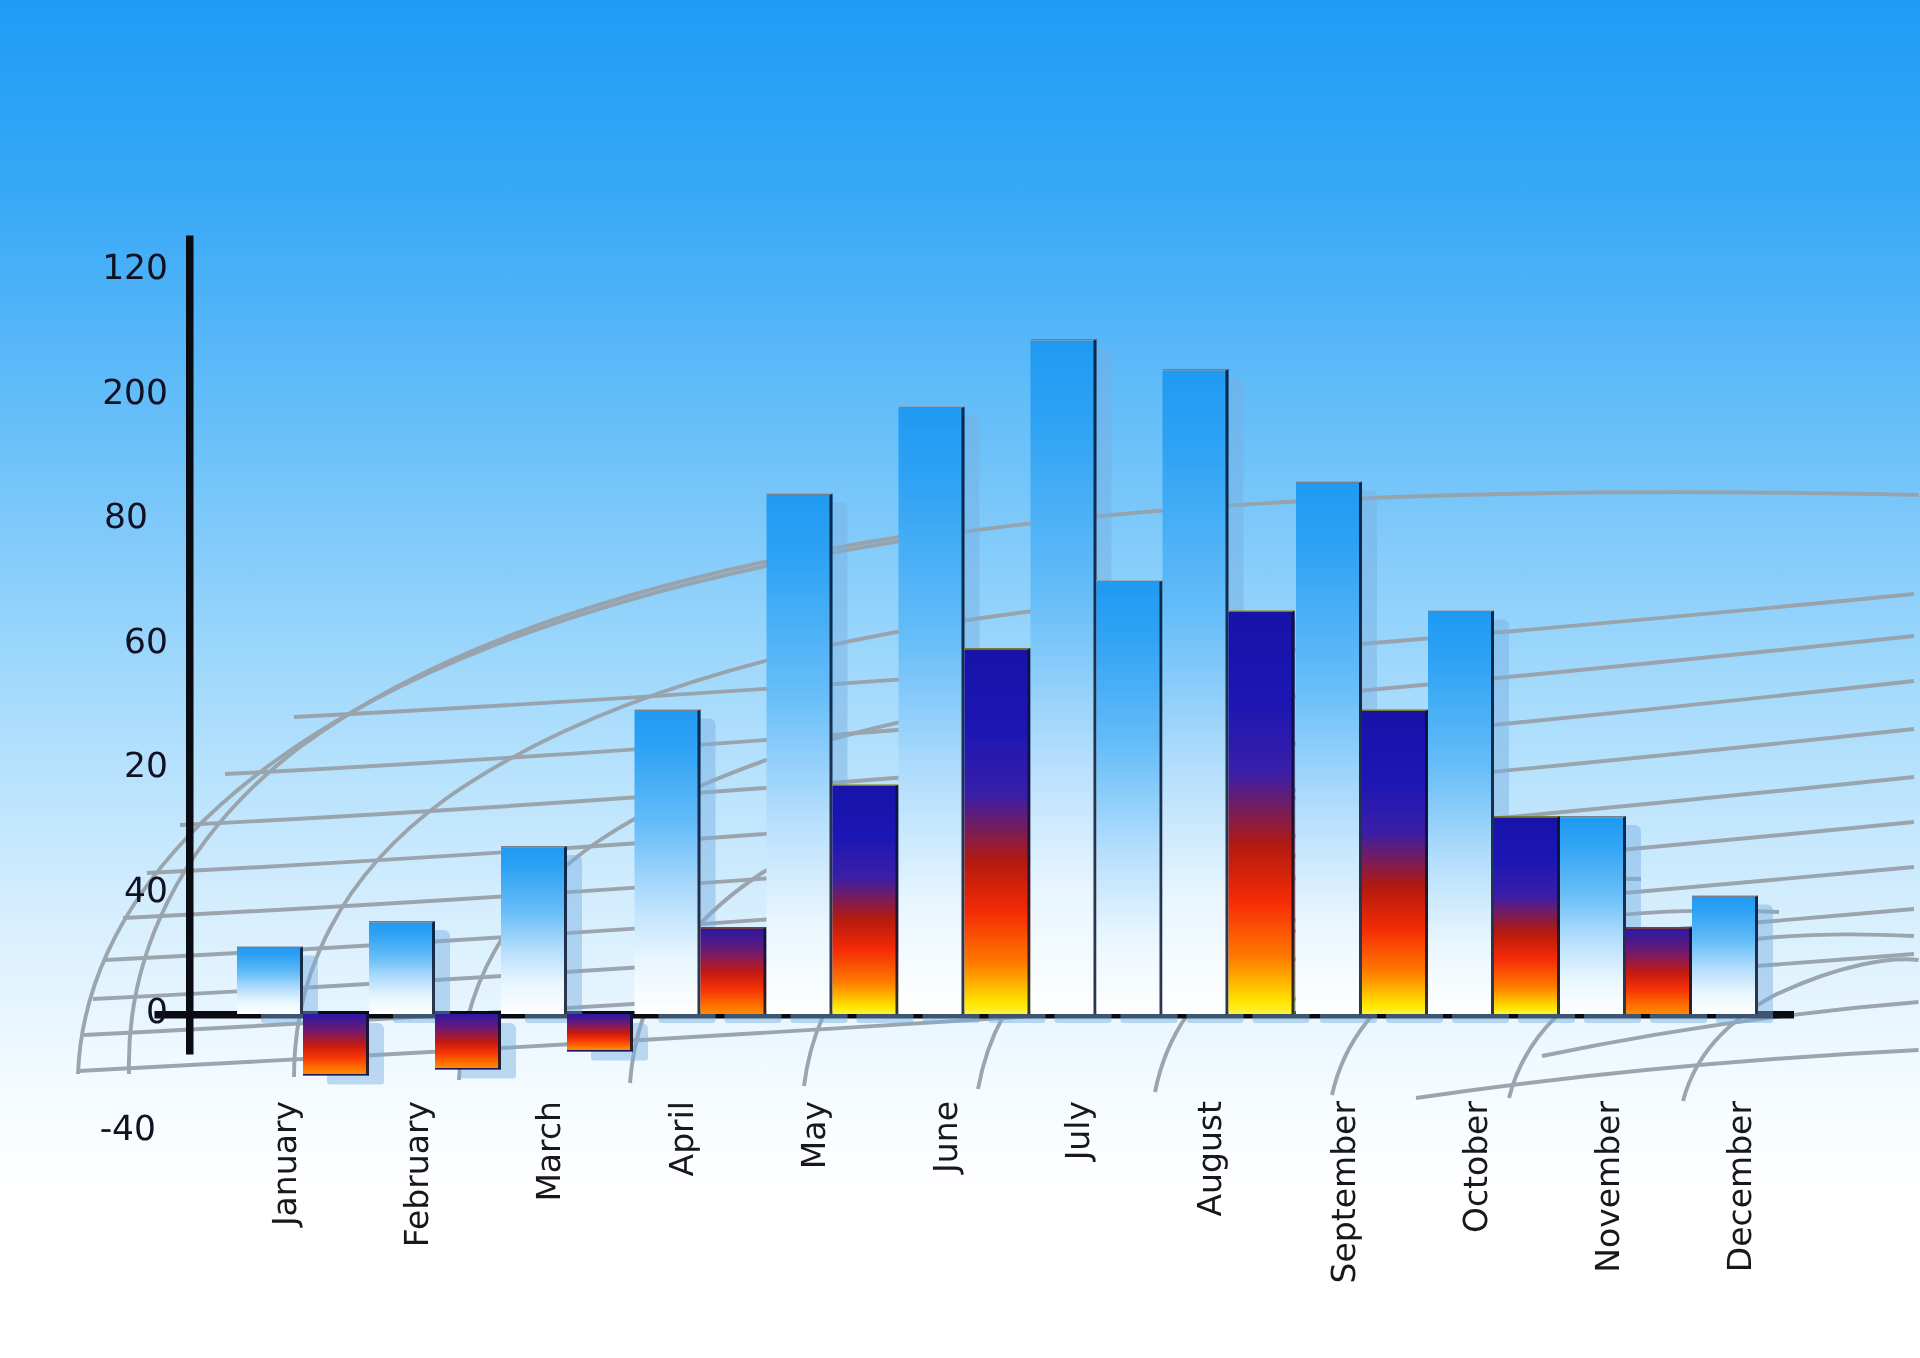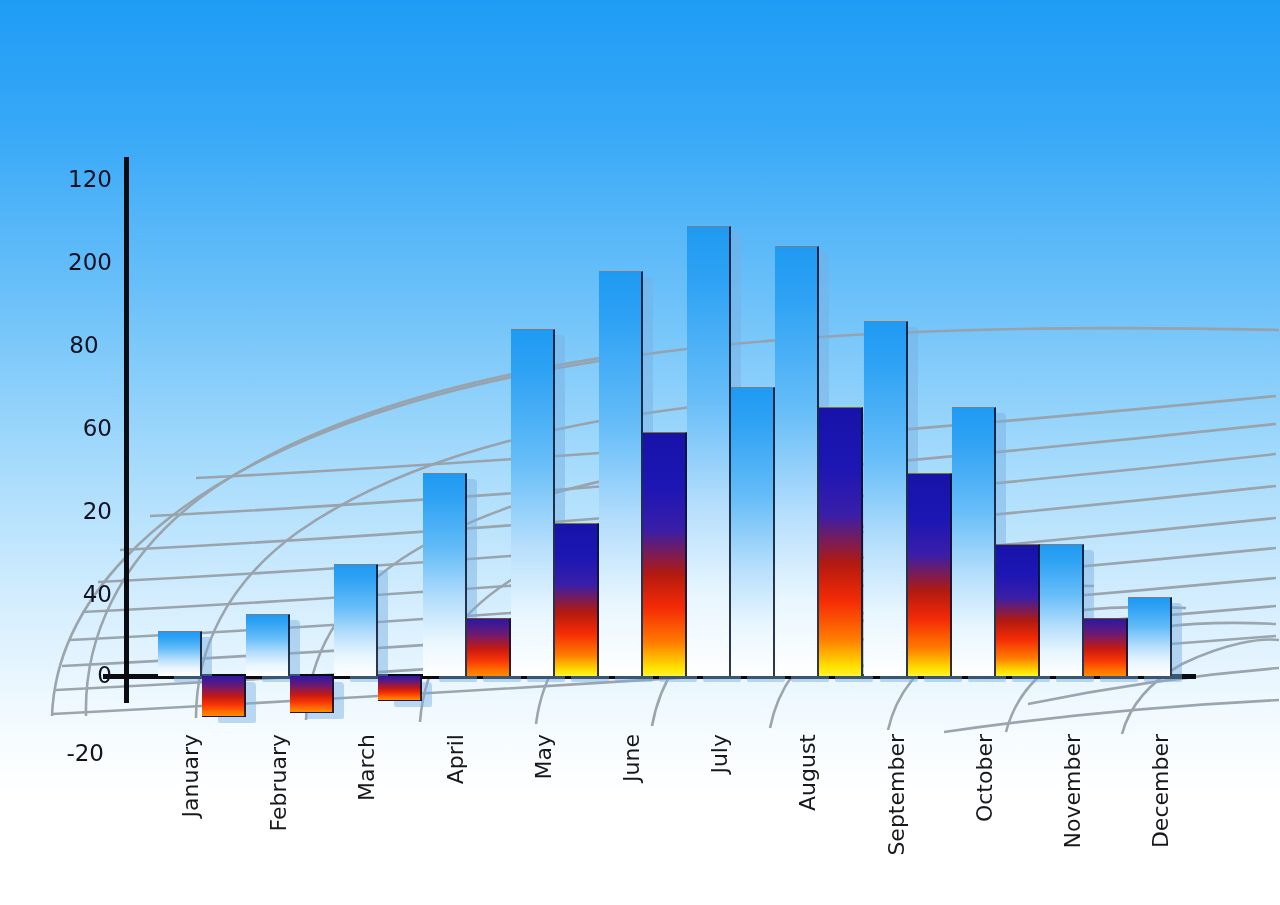--- a/index.html
+++ b/index.html
@@ -110,21 +110,21 @@
 
     <div class="axis-line" id="x-axis"></div>
 
     <div class="y-tick-label" style="left:56px;top:168px;">120</div>
     <div class="y-tick-label" style="left:56px;top:251px;">200</div>
     <div class="y-tick-label" style="left:56px;top:334px;text-align:center;">80</div>
     <div class="y-tick-label" style="left:56px;top:417px;">60</div>
     <div class="y-tick-label" style="left:56px;top:500px;">20</div>
     <div class="y-tick-label" style="left:56px;top:583px;">40</div>
     <div class="y-tick-label" style="left:56px;top:664px;">0</div>
-    <div class="y-tick-label" style="left:48px;top:742px;">-20</div>
+    <div class="y-tick-label" style="left:48px;top:742px;">-40</div>
 
     <div id="bars-layer">
         <div class="bar" style="left: 158px; top: 630.537px; width: 62px; height: 45.463px; bottom: auto;">
           <div class="shadow" style="height: 45.463px;"></div>
           <div class="body fill-blue" style="height: 45.463px;"></div>
         </div>
         <div class="bar neg" style="left: 202px; top: 676px; width: 62px; height: 41.33px; bottom: auto;">
           <div class="shadow" style="height: 41.33px;"></div>
           <div class="body fill-hot-short" style="height: 41.33px;"></div>
         </div>

